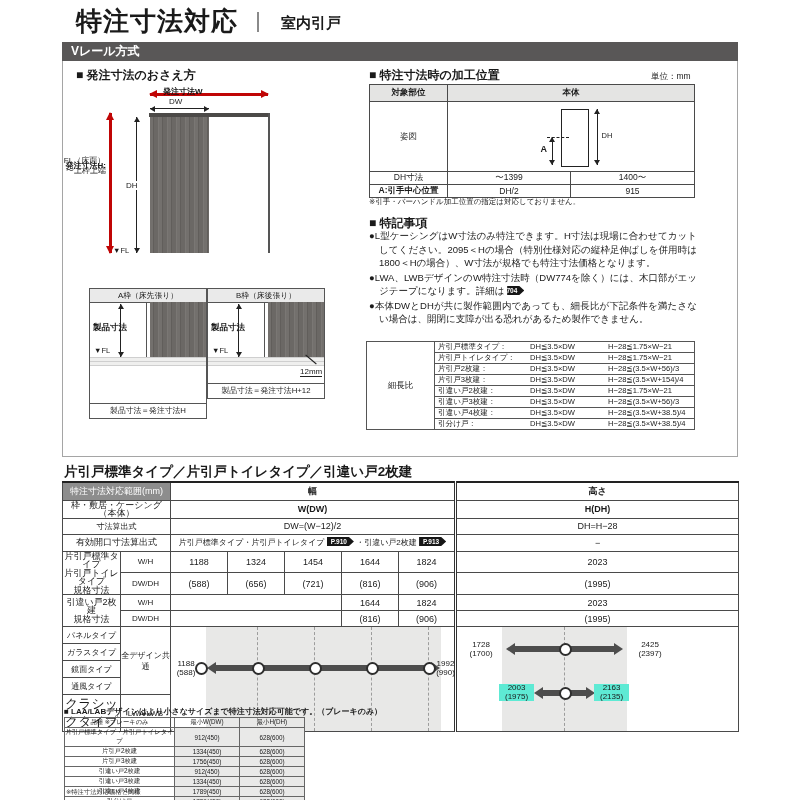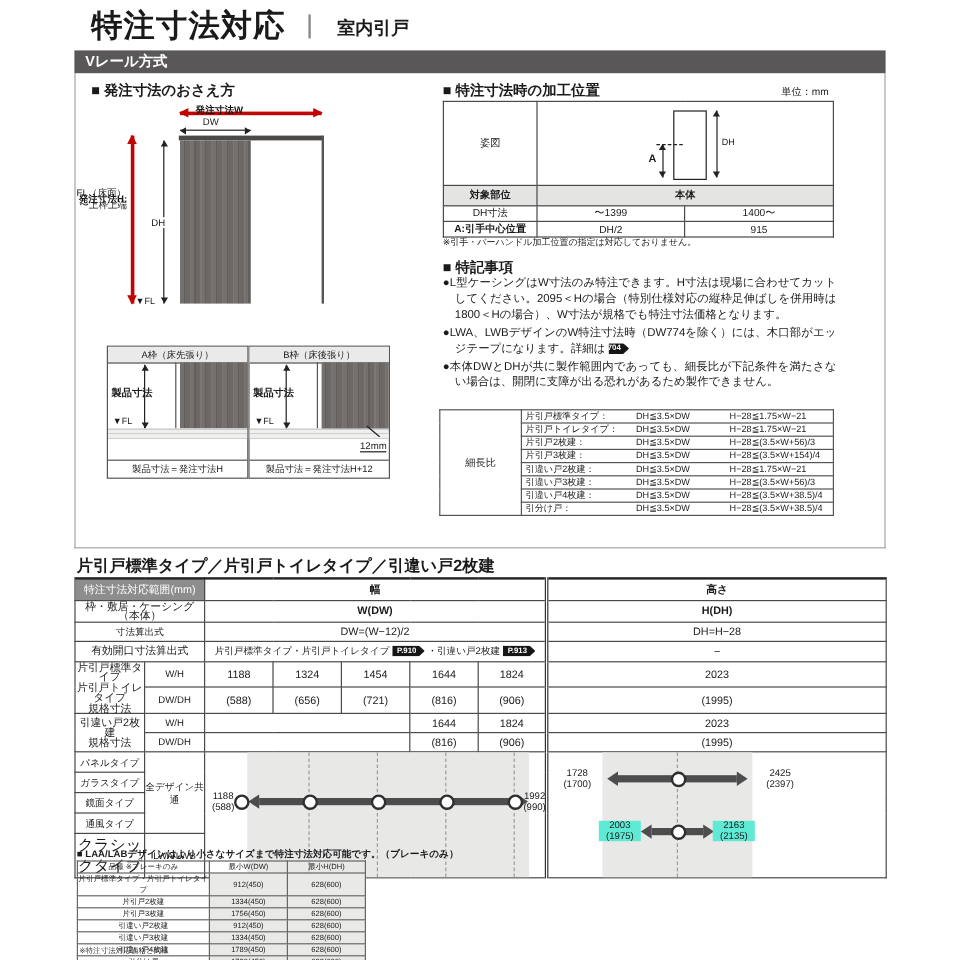--- a/index.html
+++ b/index.html
@@ -117,21 +117,21 @@
       <div class="abs lbl8" style="left:0px;top:100px;width:43px;text-align:right;font-weight:bold;">発注寸法H:</div>
       <div class="abs lbl8" style="left:0px;top:95px;width:43px;text-align:center;">FL（床面）</div>
       <div class="abs lbl8" style="left:0px;top:105px;width:43px;text-align:right;">〜上枠上端</div>
 
       <div class="dim-v" style="left:73px;top:56px;height:136px;"></div>
       <div class="abs" style="left:62px;top:120px;font-size:8px;background:#fff;padding:0 1px;">DH</div>
 
       <div class="abs fl-mark" style="left:50px;top:185px;">▼FL</div>
     </div>
 
-    <div class="panel" style="left:26px;top:227px;width:118px;height:111px;">
+    <div class="panel" style="left:26px;top:227px;width:118px;height:131px;">
       <div class="ptitle">A枠（床先張り）</div>
       <div class="abs wood" style="left:60px;top:13px;width:56px;height:55px;"></div>
       <div class="abs" style="left:56px;top:13px;width:1px;height:55px;background:#555;"></div>
       <div class="dim-v" style="left:30px;top:15px;height:53px;"></div>
       <div class="abs" style="left:3px;top:33px;font-size:8.5px;font-weight:bold;">製品寸法</div>
       <div class="abs fl-mark" style="left:4px;top:57px;">▼FL</div>
       <div class="abs floorhatch" style="left:0;top:68px;width:116px;height:9px;"></div>
       <div class="pcap">製品寸法＝発注寸法H</div>
     </div>
     <div class="panel" style="left:144px;top:227px;width:118px;height:111px;">
@@ -150,36 +150,36 @@
     <div class="abs h2" style="left:306px;top:6px;">■ 特注寸法時の加工位置</div>
     <div class="abs unit" style="left:588px;top:10px;">単位：mm</div>
 
     <table class="proc">
       <colgroup>
           <col style="width:78px">
           <col style="width:123px">
           <col style="width:124px">
         </colgroup>
       <tbody>
-          <tr style="height:70px;">
+          <tr style="height:17px;">
+        <td class="thgray">対象部位</td>
+        <td class="thgray" colspan="2">本体</td>
+      </tr>
+      <tr style="height:70px;">
         <td>姿図</td>
         <td colspan="2">
           <div style="position:relative;width:245px;height:66px;margin:0 auto;">
             <div class="abs" style="left:112px;top:5px;width:26px;height:56px;border:1.5px solid #222;"></div>
             <div class="dim-v" style="left:148px;top:5px;height:56px;"></div>
             <div class="abs" style="left:153px;top:27px;font-size:7.5px;">DH</div>
             <div class="abs" style="left:98px;top:33px;width:22px;border-top:1px dashed #222;"></div>
             <div class="dim-v" style="left:103px;top:33px;height:28px;"></div>
             <div class="abs" style="left:92px;top:40px;font-size:9px;font-weight:bold;">A</div>
           </div>
         </td>
-      </tr>
-      <tr style="height:17px;">
-        <td class="thgray">対象部位</td>
-        <td class="thgray" colspan="2">本体</td>
       </tr>
       <tr style="height:11px;">
         <td>DH寸法</td>
         <td>〜1399</td>
         <td>1400〜</td>
       </tr>
       <tr style="height:11px;">
         <td style="font-weight:bold;">A:引手中心位置</td>
         <td>DH/2</td>
         <td>915</td>

